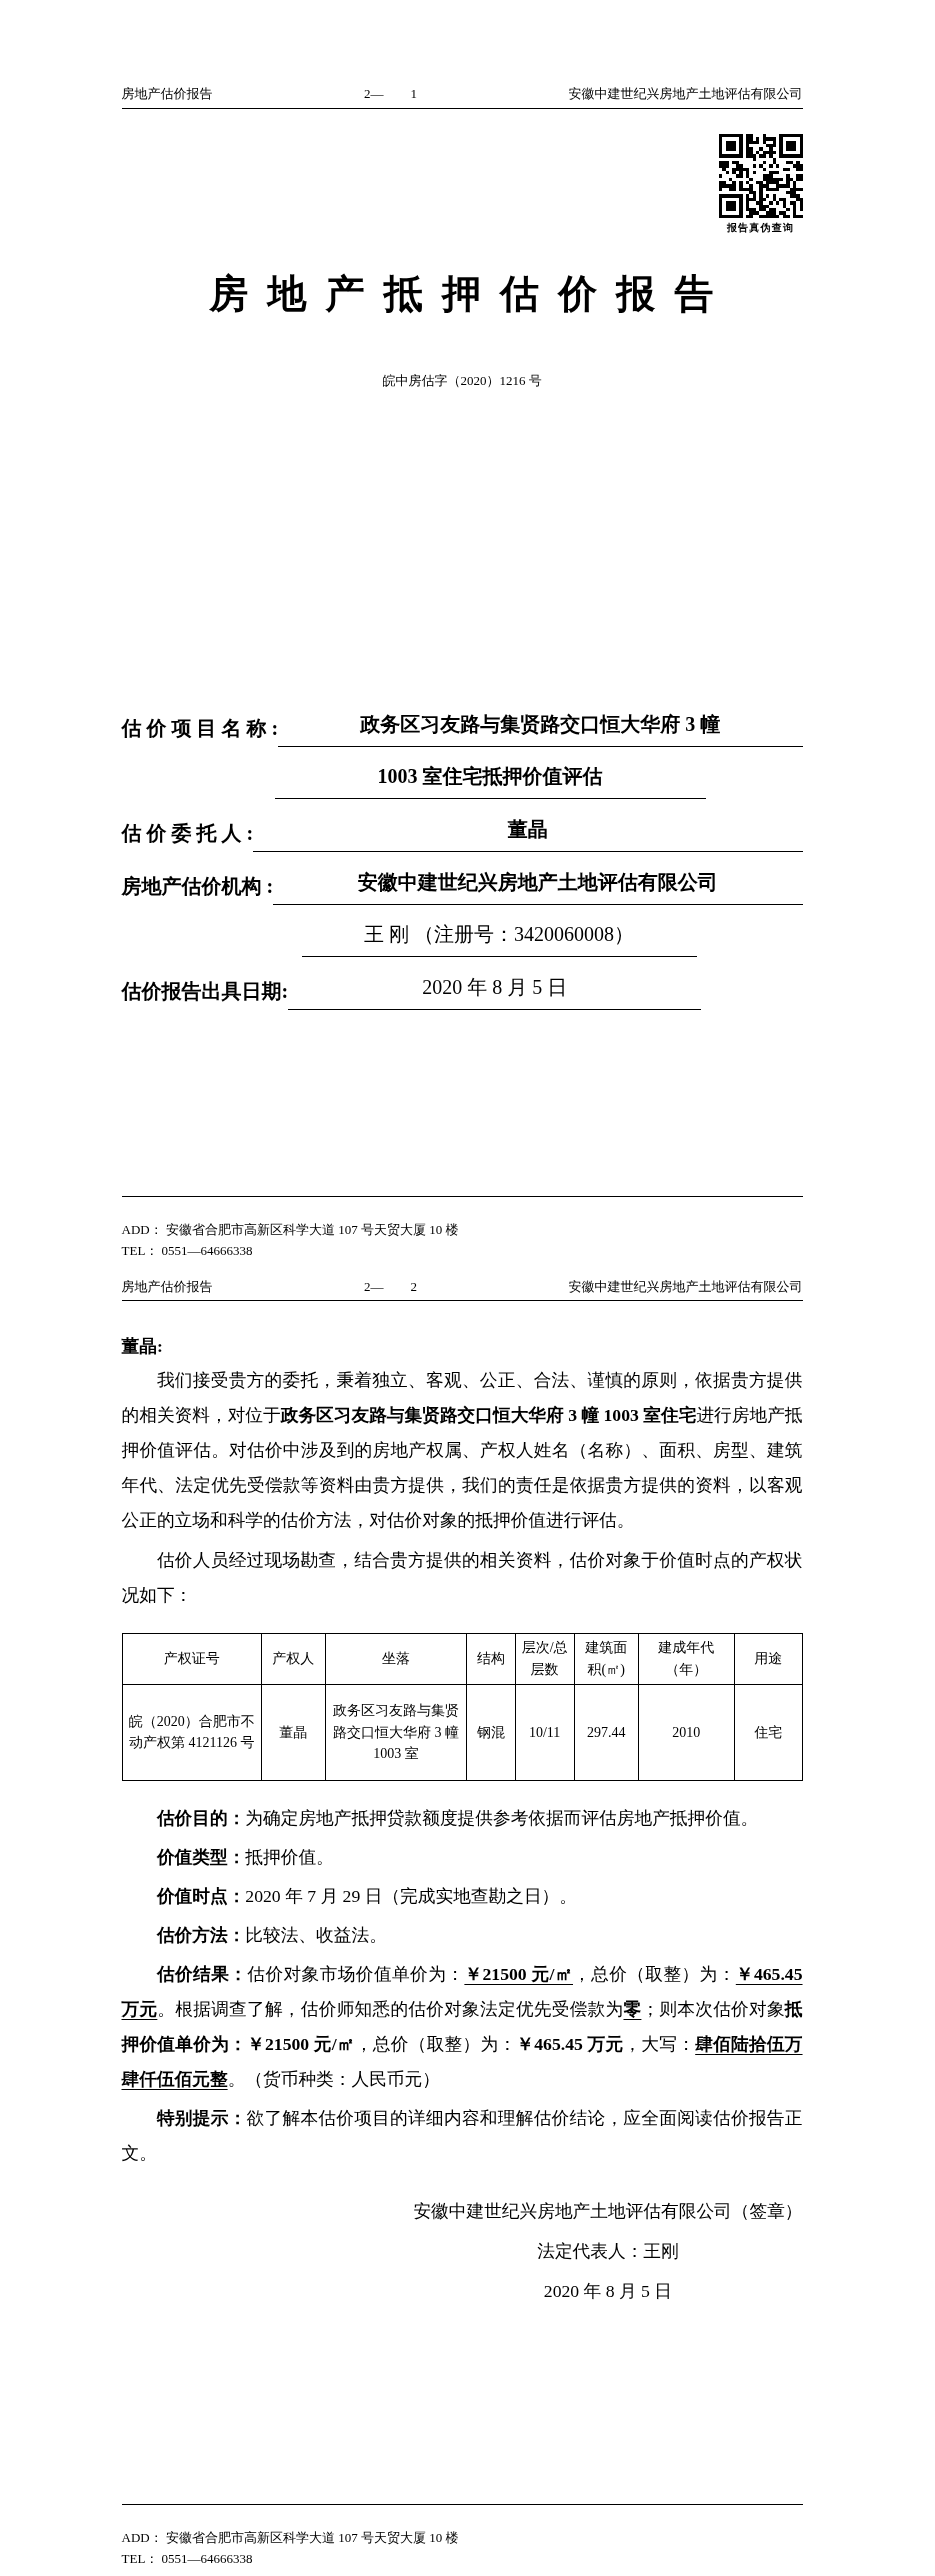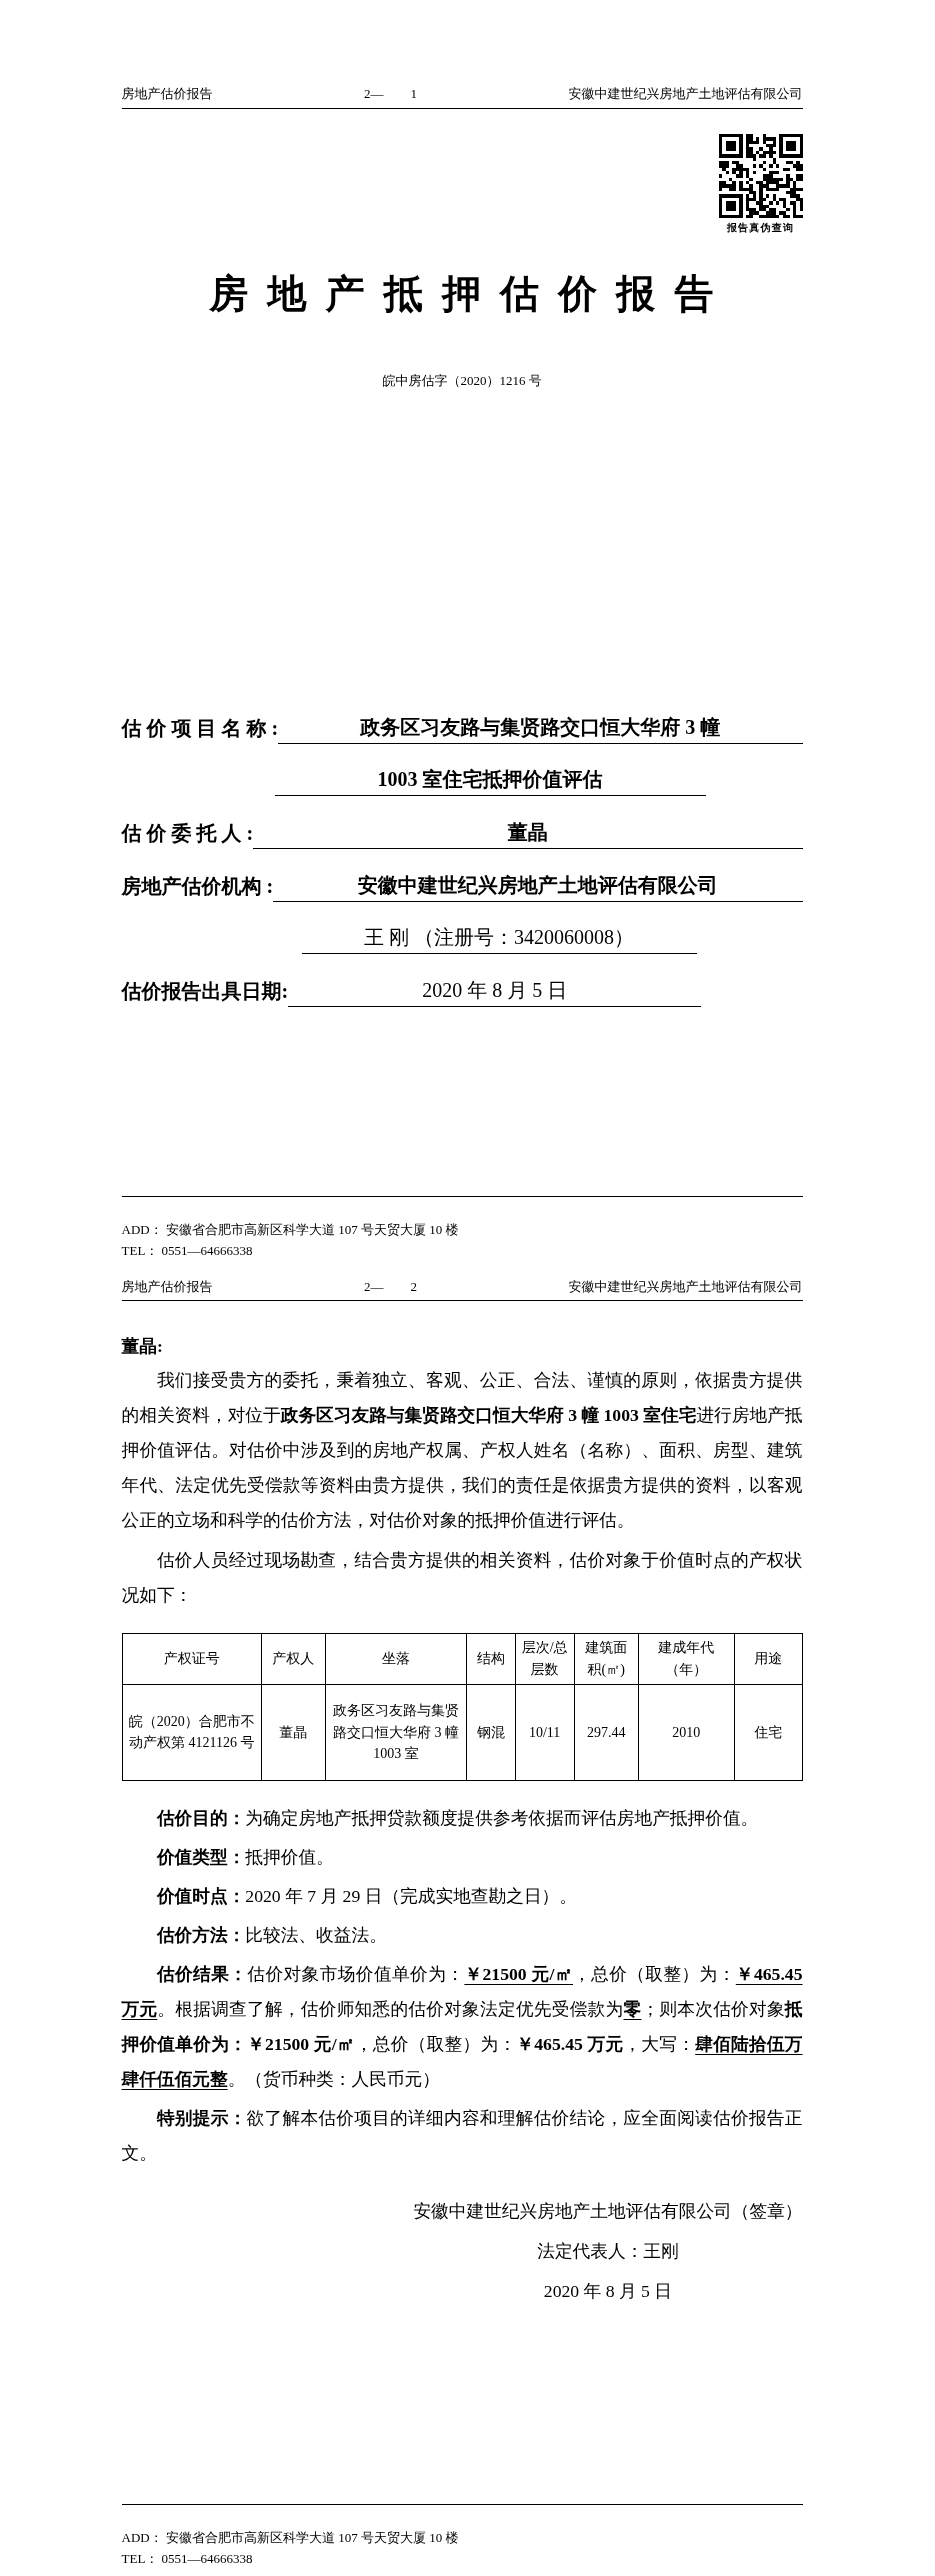--- a/index.html
+++ b/index.html
@@ -28,21 +28,21 @@
   .qr { width:84px; height:84px; display:block; }
   .qrcaption { font-size:10px; font-weight:bold; letter-spacing:1.2px; margin-top:2.9px; white-space:nowrap; }
 
   
   .title { text-align:center; font-size:39px; font-weight:bold; letter-spacing:1.2px; word-spacing:7px; margin-top:160px; line-height:1.3; }
   .docno { text-align:center; font-size:13px; margin-top:54px; line-height:1.3; }
 
   .form { margin-top:321px; font-size:20px; }
   .frow { display:flex; align-items:center; height:35px; margin-bottom:17.7px; }
   .flabel { font-weight:bold; white-space:nowrap; padding-bottom:1.2px; }
-  .fvalue { flex:1 1 auto; text-align:center; border-bottom:1.2px solid #000; padding-bottom:2px; white-space:nowrap; }
+  .fvalue { flex:1 1 auto; text-align:center; border-bottom:1.2px solid #000; padding-bottom:8px; white-space:nowrap; }
   .fixed { flex:0 0 auto; }
   .w670 { width:395px; } .w700 { width:413px; } .w730 { width:431px; }
   .ml260 { margin-left:153px; } .ml306 { margin-left:180px; }
   .bold { font-weight:bold; }
 
   
   .pagefooter {
     position:absolute; left:0; right:0; bottom:7px;
     border-top:1.2px solid #000; padding-top:22px;
     font-size:13px; line-height:21px;

